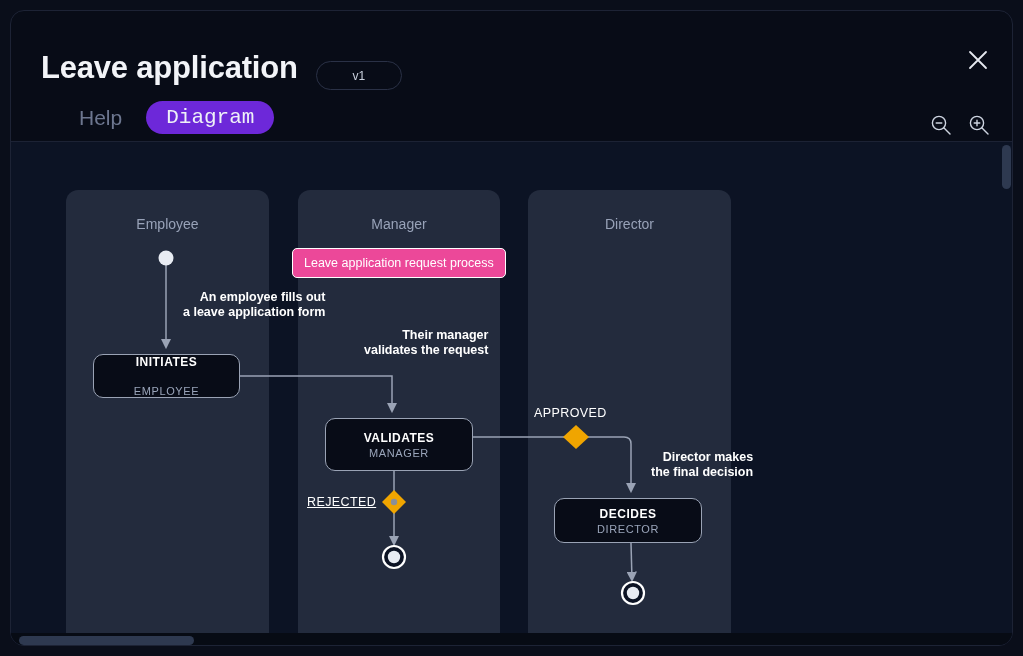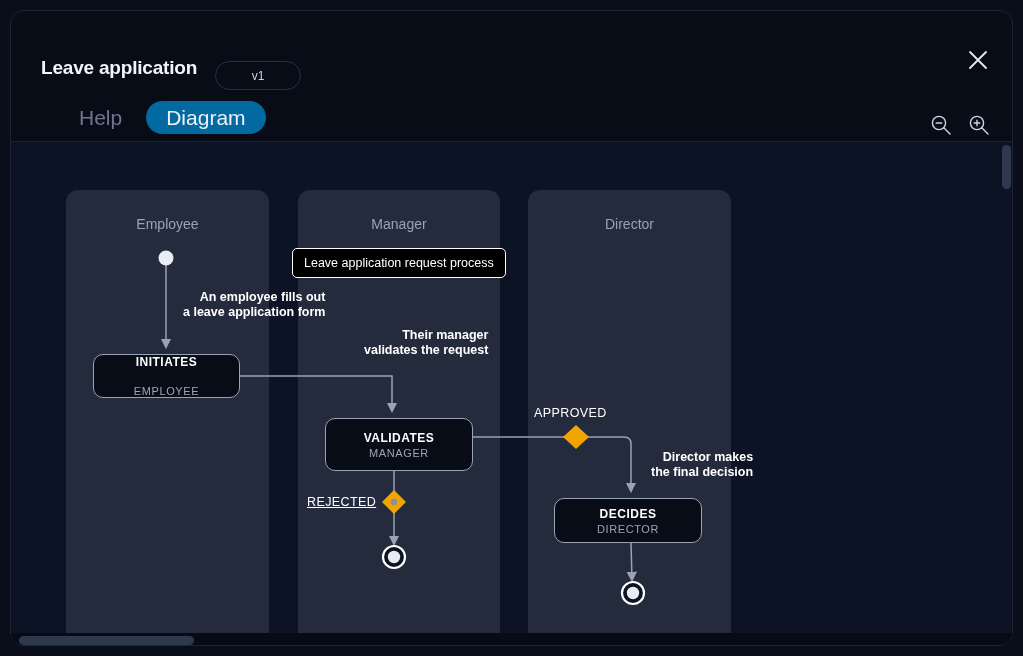--- a/index.html
+++ b/index.html
@@ -22,39 +22,39 @@
     overflow: hidden;
   }
 
   
   .header {
     position: absolute; left: 0; top: 0;
     width: 100%; height: 131px;
     border-bottom: 1px solid #1c2234;
   }
   .title-row { position: absolute; left: 30px; top: 34px; display: flex; align-items: center; gap: 18px; }
-  .app-title { font-size: 19px; font-weight: bold; color: #f2f4f8; letter-spacing: -0.2px; }
+  .app-title { font-size: 31px; font-weight: bold; color: #f2f4f8; letter-spacing: -0.2px; }
   .version-pill {
     min-width: 86px; height: 29px;
     border: 1px solid #2a3146;
     border-radius: 15px;
     display: flex; align-items: center; justify-content: center;
     font-size: 12px; color: #c9d0dd;
     padding: 0 14px;
     margin-top: 16px;
   }
   .tabs { position: absolute; left: 48px; top: 90px; display: flex; align-items: center; gap: 4px; }
   .tab {
     height: 33px; padding: 0 20px;
     display: flex; align-items: center; justify-content: center;
     font-size: 21px; color: #6d7790;
     border-radius: 17px; cursor: pointer;
     background: transparent;
   }
-  .tab.active { background: #0369a1; color: #eef1f7; }
+  .tab.active { background: #6d28d9; color: #eef1f7; font-family: Liberation Mono, monospace; }
 
   .close-btn {
     position: absolute; right: 21px; top: 36px;
     width: 26px; height: 26px; cursor: pointer;
   }
   .zoom-btns { position: absolute; right: 22px; top: 103px; display: flex; gap: 16px; }
   .zoom-btn { width: 22px; height: 22px; cursor: pointer; }
 
   
   .canvas {
@@ -85,21 +85,21 @@
     display: flex; flex-direction: column;
     align-items: center; justify-content: center;
     gap: 2px;
     cursor: pointer;
   }
   .node-title { font-size: 12px; font-weight: bold; color: #ffffff; letter-spacing: 0.5px; }
   .node-sub { font-size: 11px; color: #9aa5ba; letter-spacing: 0.6px; }
 
   .proc-label {
     position: absolute;
-    background: #000000;
+    background: #ec4899;
     border: 1.5px solid #ffffff;
     border-radius: 5px;
     padding: 7px 11px;
     font-size: 12.5px; color: #ffffff;
     white-space: nowrap;
   }
 
   .annotation {
     position: absolute;
     font-size: 12.5px; font-weight: bold; color: #ffffff;

